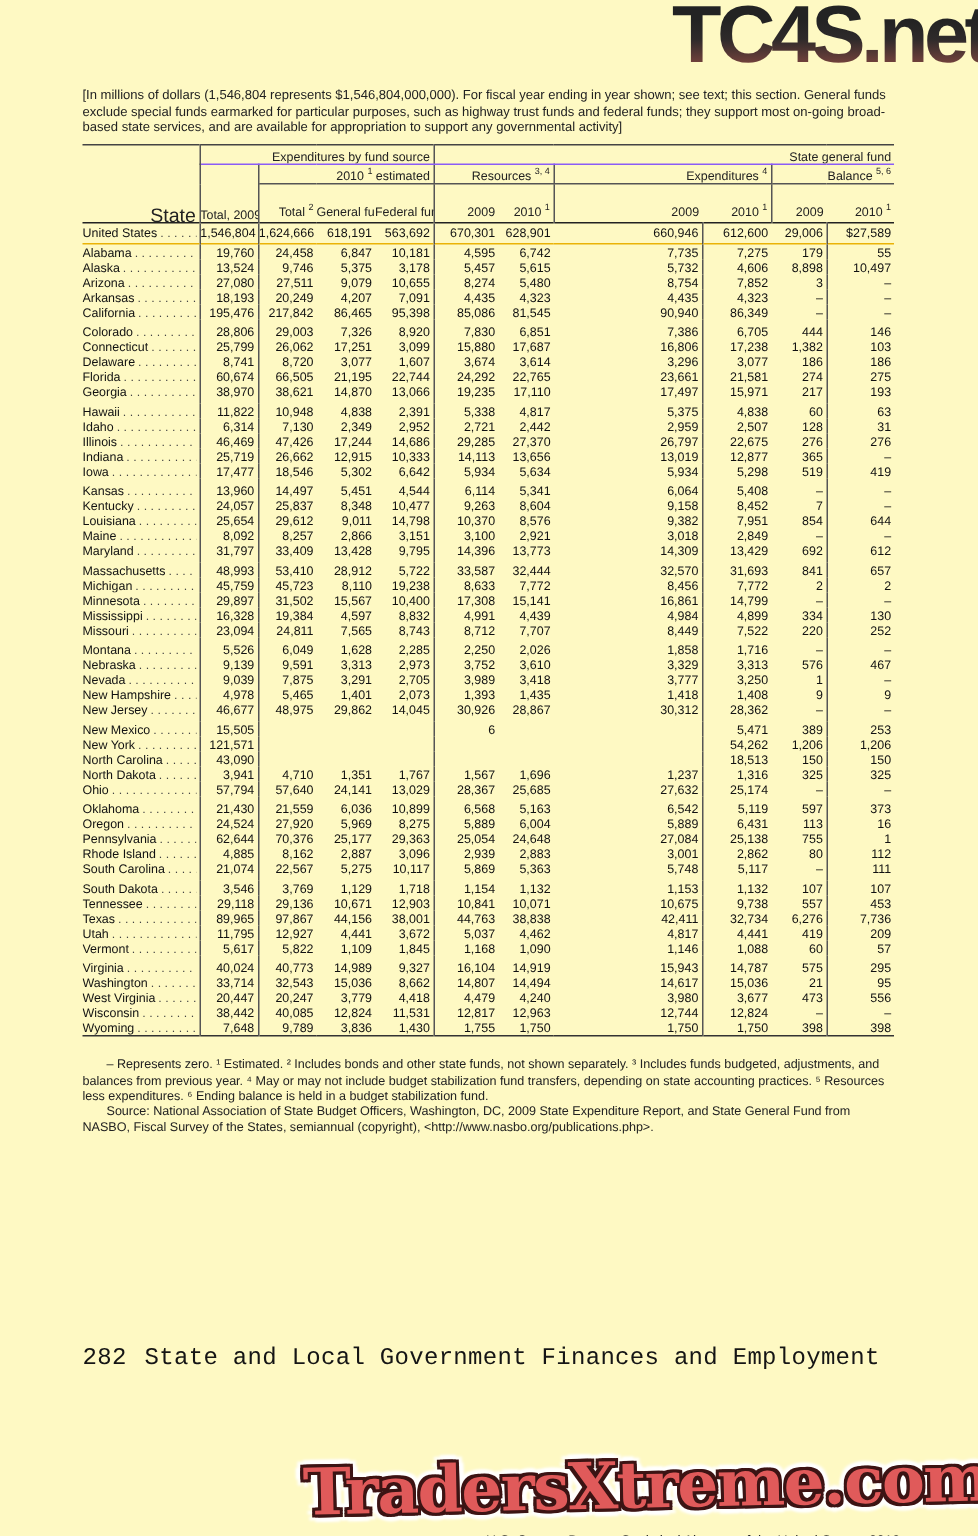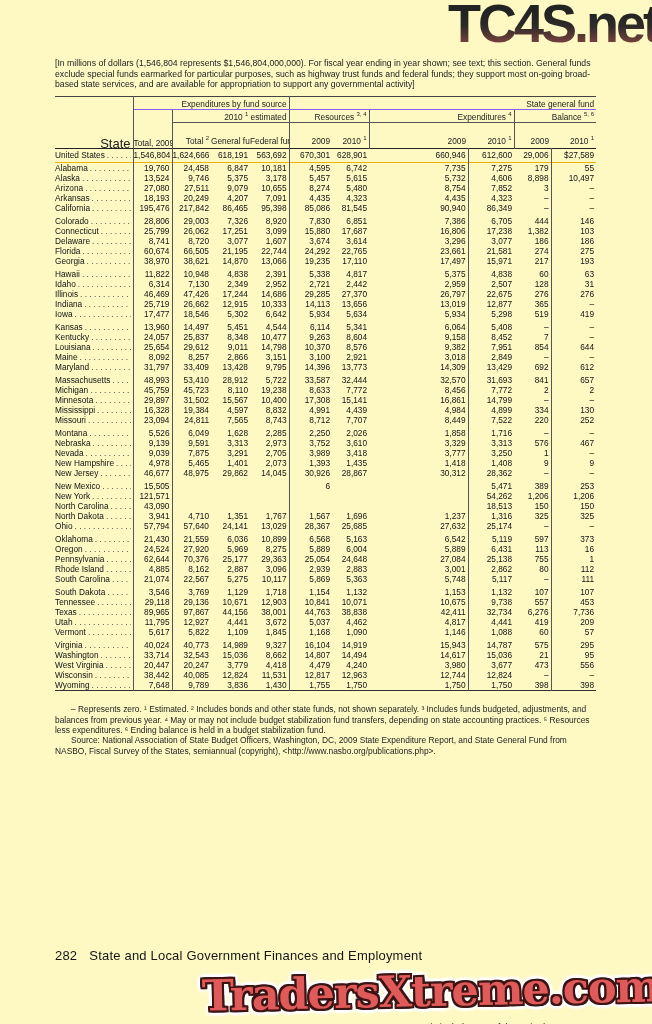--- a/index.html
+++ b/index.html
@@ -43,21 +43,21 @@
   td.c-state .nm { flex:0 0 auto; }
   td.c-state .dots { flex:1 1 auto; overflow:hidden; white-space:nowrap; color:#444; padding-left:2px; }
   tr.gap td { height:3px; line-height:3px; }
 
   .footnotes { margin-top:13px; font-size:8.4px; line-height:10.4px; color:#222; }
   .footnotes .para { text-indent:16px; }
   .src { margin-top:0; }
   .ital { }
 
   .page-footer-line {
-    position:absolute; left:55px; top:948px; font-size:13px; color:#151515; letter-spacing:.2px;
+    position:absolute; left:55px; top:896px; font-size:16px; color:#151515; letter-spacing:.2px;font-family:Liberation Mono, monospace;
   }
   .page-footer-line .pgnum { margin-right:12px; }
   .census-line {
     position:absolute; right:52px; top:995px; font-size:9.3px; color:#222;margin-top:27px;
   }
 
   
   .wm { position:absolute; pointer-events:none; }
   .wm-top {
     top:-8px; right:-6px;

